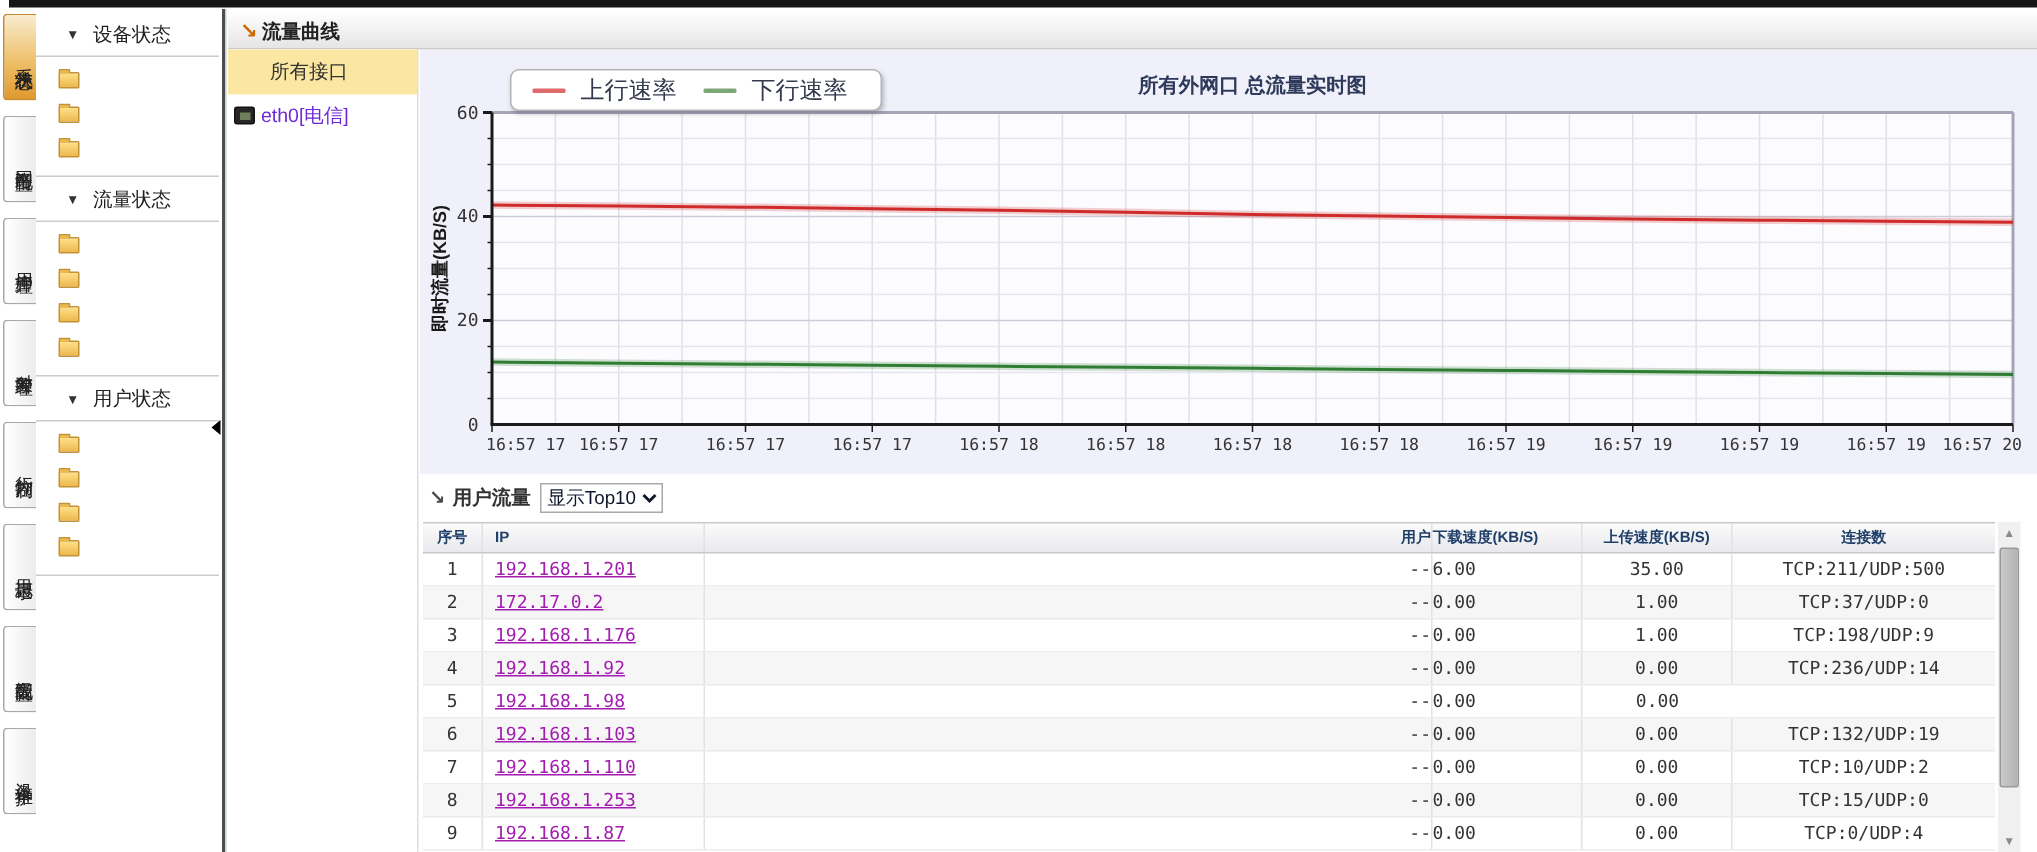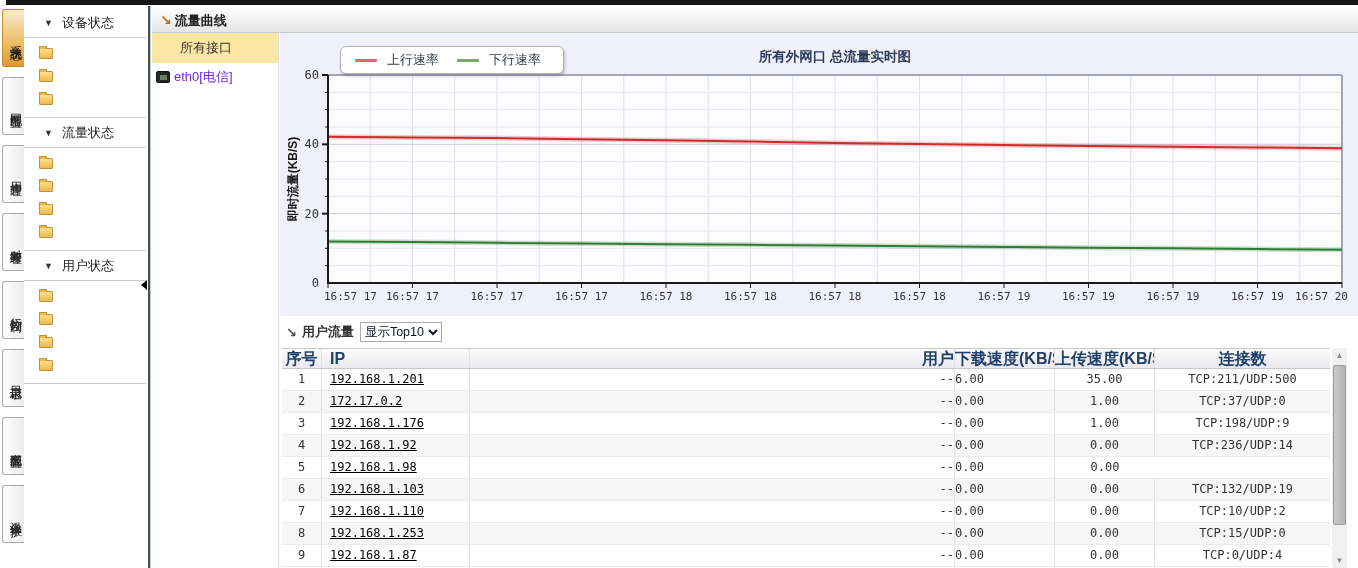--- a/index.html
+++ b/index.html
@@ -48,47 +48,47 @@
   .iface.selected { background:#fbe7a1; padding-left:28px; }
   .iface.eth { padding-left:4px; height:28px; line-height:28px; color:#6d28d9; }
   .ethicon { display:inline-block; width:14px; height:12px; margin-right:4px; vertical-align:-2px;
     background:#262626; border-radius:2px; border:1px solid #111; position:relative; }
   .ethicon::before { content:""; position:absolute; left:3px; top:3px; width:7px; height:5px; background:#6f7f5e; }
 
   .chart-region { position:absolute; left:128px; top:33px; width:1078px; height:283px; background:#f0f0fa; }
   .chart-region svg { display:block; }
   .legend { position:absolute; left:60px; top:13px; height:28px; background:#fff;
     border:1px solid #b4b4b4; border-radius:6px; box-shadow:1px 2px 3px rgba(80,80,100,.35);
-    display:flex; align-items:center; padding:0 14px; gap:10px; font-size:13px; color:#333a4d; }
+    display:flex; align-items:center; padding:0 14px; gap:10px; font-size:16px; color:#333a4d; }
   .legend .sw { display:inline-block; width:22px; height:3px; border-radius:1px; }
   .legend .lbl { margin-right:8px; }
 
   
   .sect-head { position:absolute; left:134px; top:321px; height:22px; font-size:13px; color:#333;
     display:flex; align-items:center; }
   .sect-head .dark-arrow { color:#4a4a4a; font-weight:bold; margin-right:5px; font-size:13px; }
   .sect-head .sect-title { font-weight:bold; }
   .sect-head select { margin-left:6px; height:20px; font-size:12.5px; border:1px solid #a9a9a9;
     background:#fff; color:#0f172a; font-family:inherit; }
 
   .ttable { position:absolute; left:130px; top:348px; width:1048px; }
   .thead { display:flex; height:21px; line-height:20px; background:linear-gradient(180deg,#fbfbfb,#e9e9ee);
-    border-top:1px solid #c8c8c8; border-bottom:1px solid #c8c8c8; font-size:16px; font-weight:bold; color:#20406a; }
+    border-top:1px solid #c8c8c8; border-bottom:1px solid #c8c8c8; font-size:10px; font-weight:bold; color:#20406a; }
   .trow { display:flex; height:22px; line-height:21px; font-size:12.5px; color:#333; border-bottom:1px solid #ebebeb; }
   .trow:nth-child(even) { background:#f6f6f6; }
   .c { border-right:1px solid #e2e2e2; overflow:hidden; white-space:nowrap; }
   .c:last-child { border-right:none; }
   .c0 { width:40px;  text-align:center; }
   .c1 { width:148px; padding-left:8px; }
   .c2 { width:485px; padding-left:10px;text-align:right; }
   .c3 { width:100px; text-align:left; }
   .c4 { width:100px; text-align:center; }
   .c5 { width:175px; text-align:center; }
   .mono { font-family:"DejaVu Sans Mono",monospace; font-size:12px; }
-  .iplink { color:#000000; text-decoration:underline; font-family:"DejaVu Sans Mono",monospace; font-size:12px; cursor:pointer; }
+  .iplink { color:#a21caf; text-decoration:underline; font-family:"DejaVu Sans Mono",monospace; font-size:12px; cursor:pointer; }
 
   
   .vscroll { position:absolute; left:1180px; top:348px; width:15px; height:220px; background:#f0f0f0; }
   .vs-btn { position:absolute; left:0; width:15px; height:15px; display:flex; align-items:center; justify-content:center;
     color:#8a8a8a; font-size:8px; cursor:pointer; }
   .vs-up { top:0; } .vs-down { bottom:0; }
   .vs-thumb { position:absolute; left:1px; top:17px; width:13px; height:160px;
     background:linear-gradient(to right,#c9c9c9,#b3b3b3); border:1px solid #999; border-radius:2px; cursor:pointer; }
 </style>
 </head>

